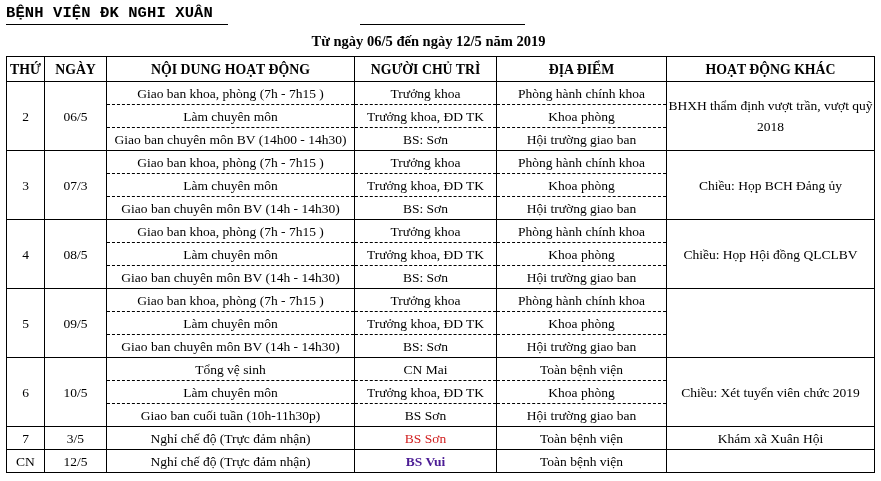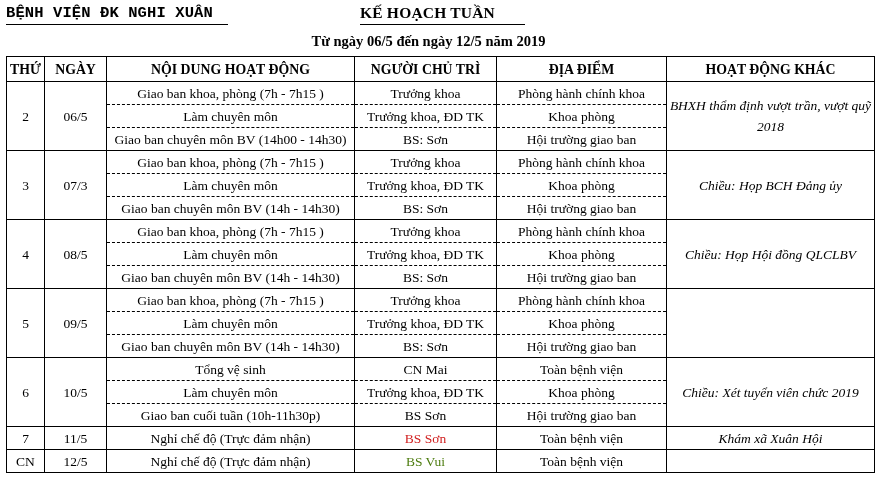--- a/index.html
+++ b/index.html
@@ -96,32 +96,30 @@
   
   .dash-bottom { border-bottom: 1px dashed #000 !important; }
   .dash-top { border-top: 1px dashed #000 !important; }
 
   .khac-cell {
     text-align: left;
     padding-left: 6px;
     padding-right: 4px;
     line-height: 19px;
     font-size: 13.5px;
-    font-style: italic;
   }
 </style>
 </head>
 <body>
 
 <div class="page">
 
   <div class="header-row">
     <div class="org-name">BỆNH VIỆN ĐK NGHI XUÂN</div>
     <div class="org-underline"></div>
-    <div class="doc-title">KẾ HOẠCH TUẦN</div>
     <div class="title-underline"></div>
   </div>
 
   <div class="subtitle">Từ ngày 06/5 đến ngày 12/5 năm 2019</div>
 
   <table class="schedule">
     <colgroup>
       <col class="col-thu">
       <col class="col-ngay">
       <col class="col-noidung">
@@ -225,30 +223,30 @@
           <td class="dash-bottom dash-top">Trưởng khoa, ĐD TK</td>
           <td class="dash-bottom dash-top">Khoa phòng</td>
         </tr>
         <tr>
           <td class="dash-top">Giao ban cuối tuần (10h-11h30p)</td>
           <td class="dash-top">BS Sơn</td>
           <td class="dash-top">Hội trường giao ban</td>
         </tr>
         <tr>
           <td rowspan="1">7</td>
-          <td rowspan="1">11/5</td>
+          <td rowspan="1">3/5</td>
           <td>Nghỉ chế độ (Trực đảm nhận)</td>
           <td style="color: rgb(208, 32, 32);">BS Sơn</td>
           <td>Toàn bệnh viện</td>
           <td rowspan="1" class="khac-cell" style="color: rgb(0, 0, 0);">Khám xã Xuân Hội</td>
         </tr>
         <tr>
           <td rowspan="1">CN</td>
           <td rowspan="1">12/5</td>
           <td>Nghỉ chế độ (Trực đảm nhận)</td>
-          <td style="color: #4d7c0f;">BS Vui</td>
+          <td style="color: #4c1d95; font-weight: bold;">BS Vui</td>
           <td>Toàn bệnh viện</td>
           <td rowspan="1" class="khac-cell" style="color: rgb(0, 0, 0);"></td>
         </tr>
       </tbody>
   </table>
 
 </div>
 
 </body></html>

